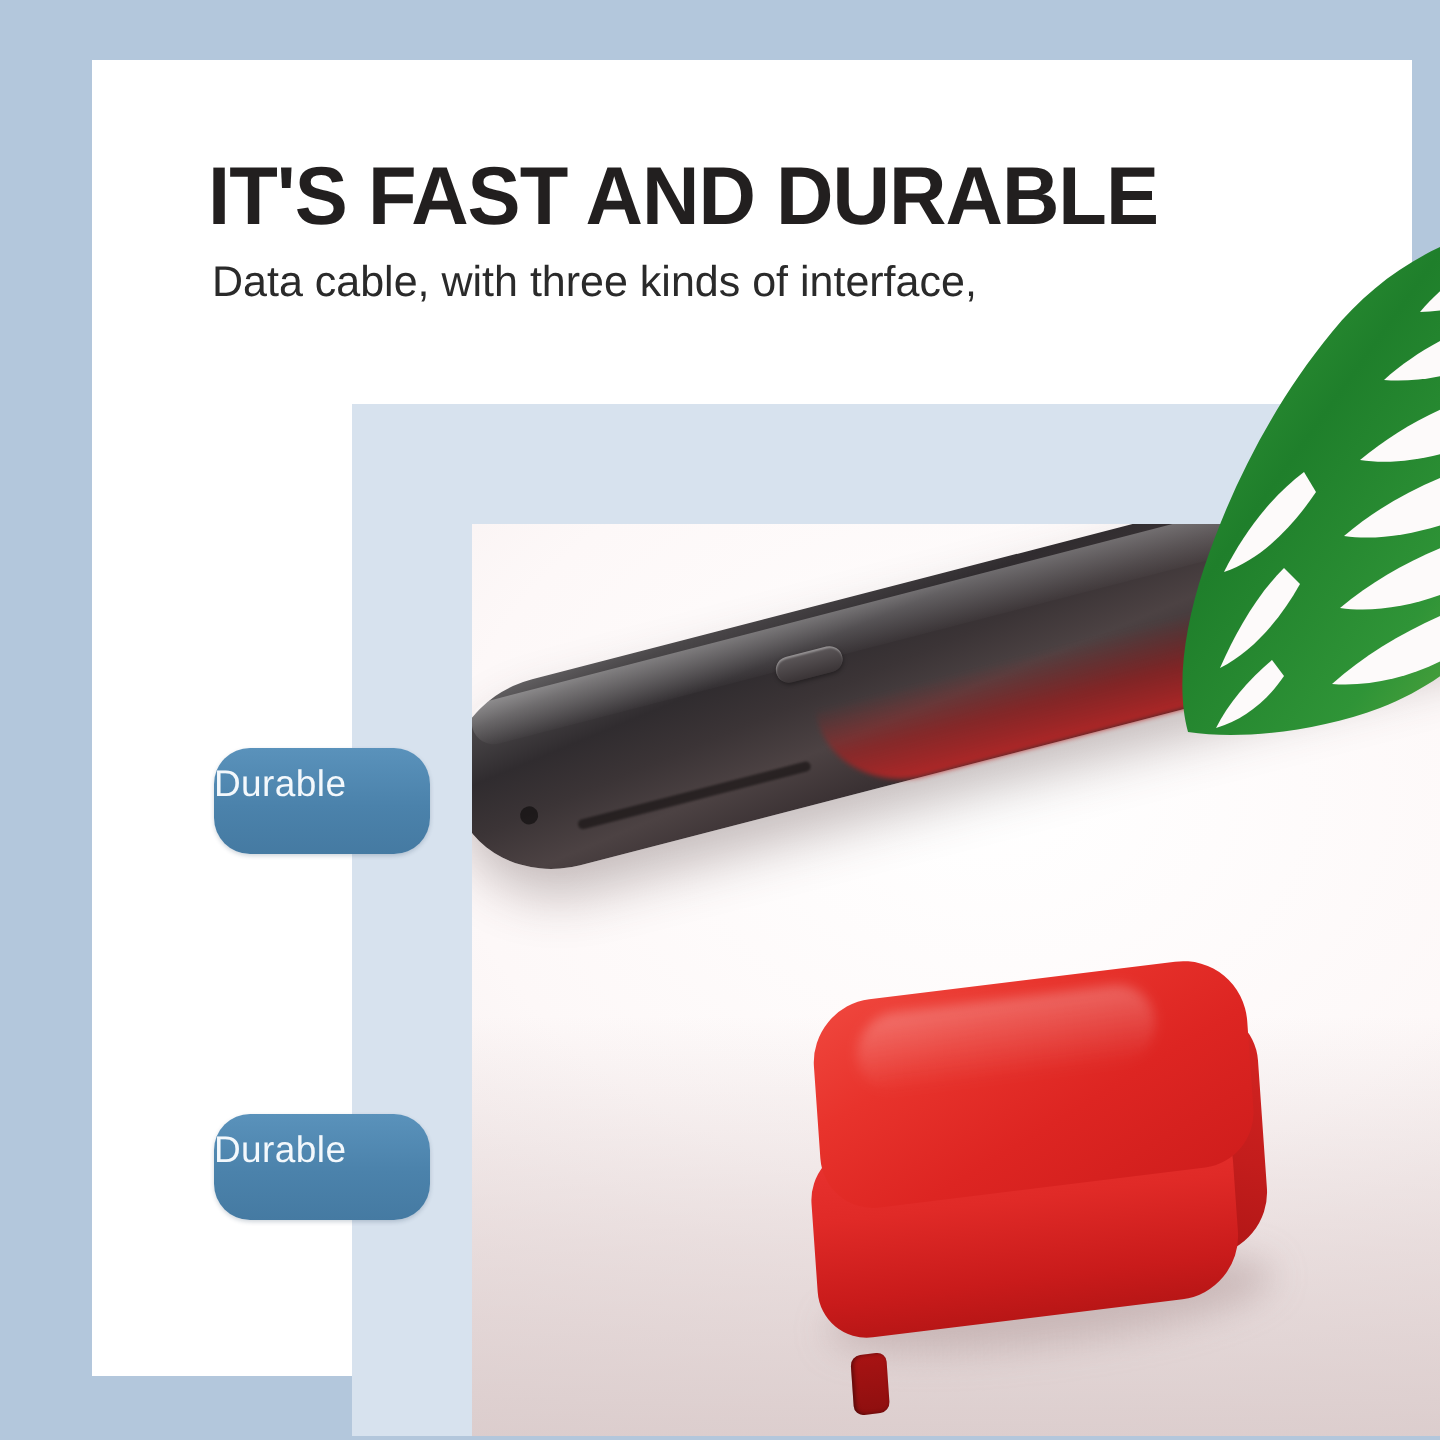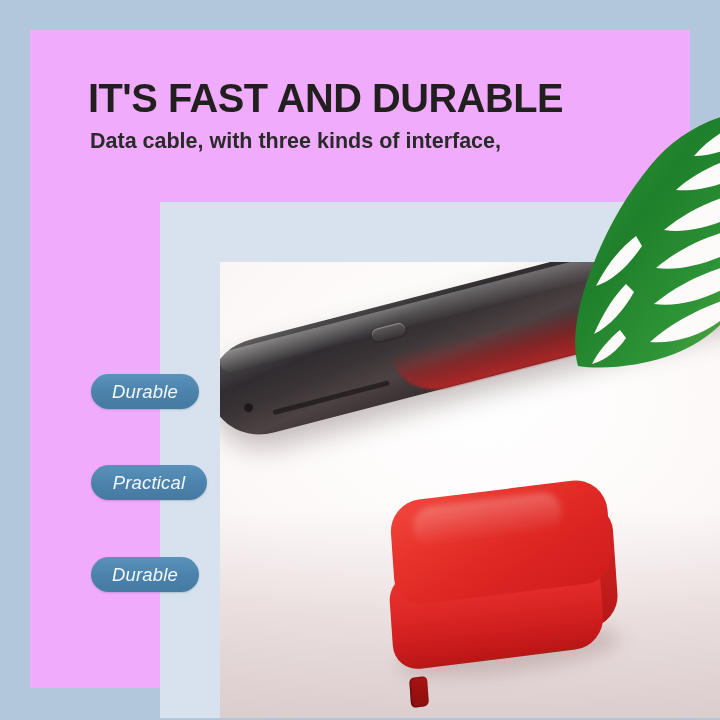--- a/index.html
+++ b/index.html
@@ -15,25 +15,25 @@
     position: relative;
     width: 720px;
     height: 720px;
     overflow: hidden;
     background: #b3c7dc;
   }
 
   
   #card {
     position: absolute;
-    left: 30px;
+    left: 46px;
     top: 30px;
     width: 660px;
     height: 658px;
-    background: #f0abfc;
+    background: #ffffff;
   }
 
   
   #headline {
     position: absolute;
     left: 58px;
     top: 44px;
     width: 560px;
     font-size: 41px;
     line-height: 48px;
@@ -46,21 +46,21 @@
     white-space: nowrap;
   }
   #subhead {
     position: absolute;
     left: 60px;
     top: 95px;
     width: 540px;
     font-size: 21.5px;
     line-height: 33px;
     color: #2a2a2a;
-    font-weight: 700;
+    font-weight: 400;
   }
   #subhead .ln { display: block; white-space: nowrap; }
 
   
   #panel {
     position: absolute;
     left: 130px;
     top: 172px;
     width: 560px;
     height: 516px;
@@ -234,30 +234,29 @@
     left: 534px;
     top: 78px;
     width: 196px;
     height: 268px;
     pointer-events: none;
   }
 
   
   .pill {
     position: absolute;
-    height: 35px;
+    height: 53px;
     border-radius: 18px;
     background: linear-gradient(180deg, #5a92bb 0%, #4b82ab 55%, #457aa2 100%);
     color: #f3f8fc;
     font-size: 18.5px;
     line-height: 35px;
-    text-align: center;
+    text-align: left;
     box-shadow: 0 1px 2px rgba(40,70,95,0.22);
     letter-spacing: 0.2px;
-    font-style: italic;
   }
   #pill-durable   { left: 61px; top: 344px; width: 108px; }
   #pill-practical { left: 61px; top: 435px; width: 116px; }
   #pill-senior    { left: 61px; top: 527px; width: 108px; }
 </style>
 </head>
 <body>
 
 <div id="stage">
 
@@ -314,17 +313,16 @@
         <path d="M186 118 C150 124 118 138 92 160 C120 164 156 152 186 134 Z"></path>
         <path d="M178 154 C144 162 114 176 90 196 C118 200 152 188 178 170 Z"></path>
         <path d="M160 192 C132 202 106 216 86 234 C112 236 142 226 162 208 Z"></path>
         <path d="M72 128 C56 140 42 158 32 178 C50 172 66 156 78 138 Z"></path>
         <path d="M62 176 C48 190 38 208 30 226 C46 218 60 202 70 184 Z"></path>
         <path d="M56 222 C44 232 34 244 28 256 C42 252 54 242 62 230 Z"></path>
       </g>
     </svg>
 
     <div class="pill" id="pill-durable">Durable</div>
-    <div class="pill" id="pill-practical">Practical</div>
     <div class="pill" id="pill-senior">Durable</div>
 
   </div>
 </div>
 
 </body></html>

